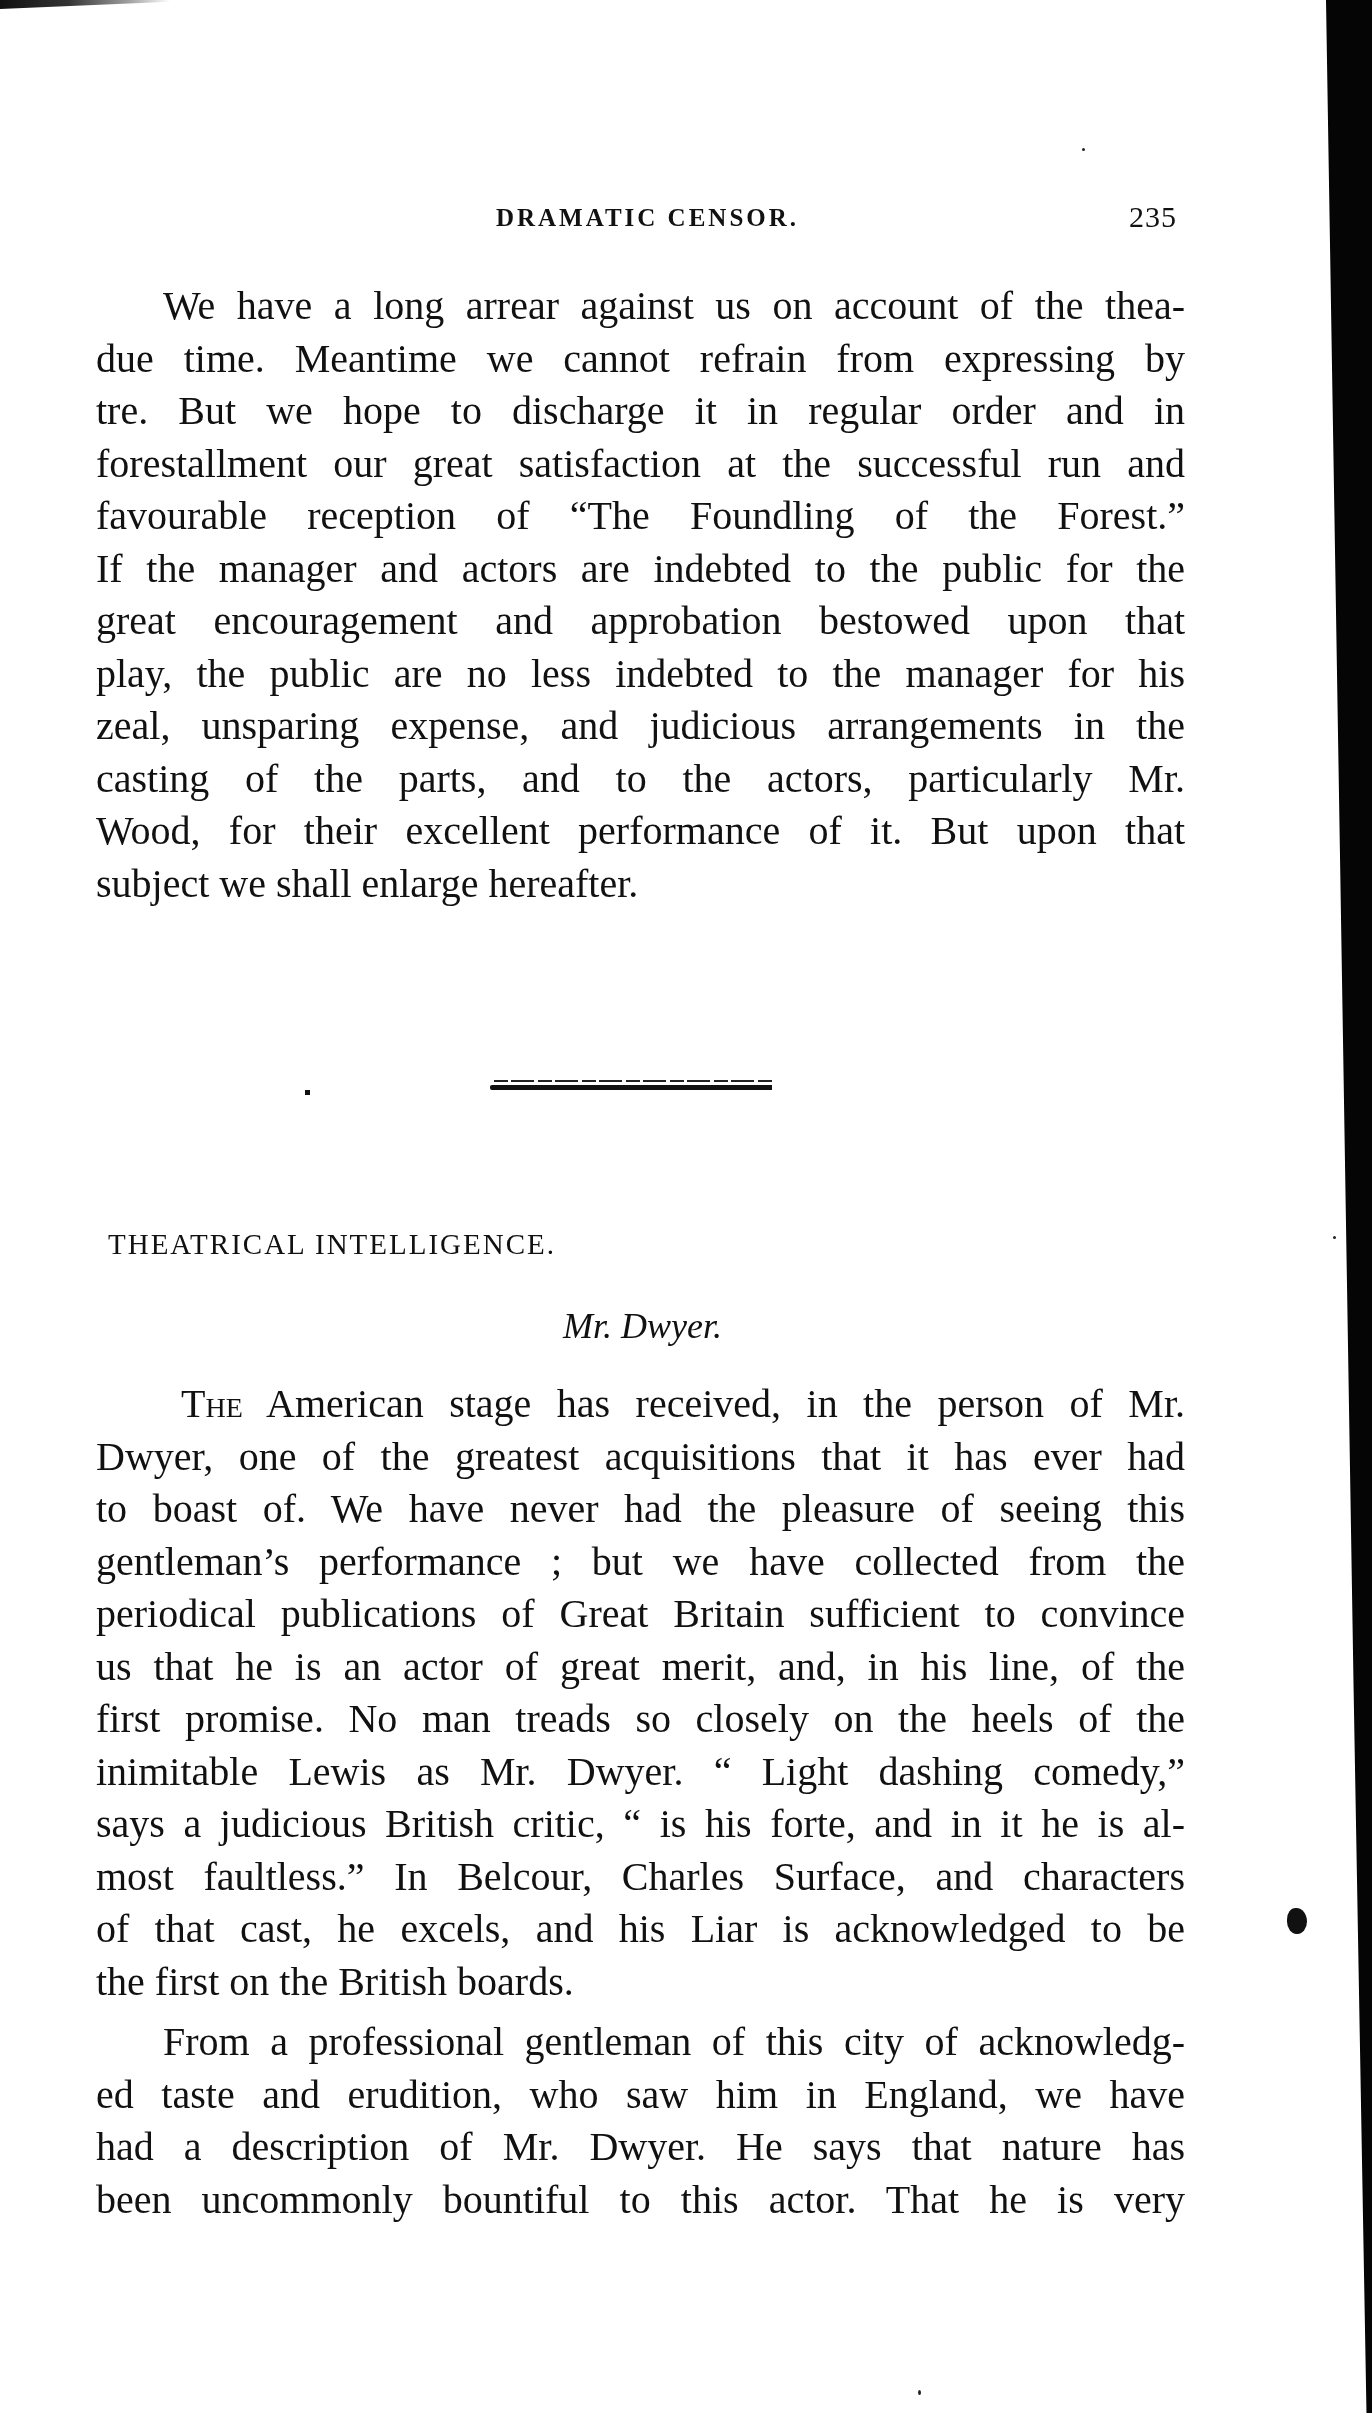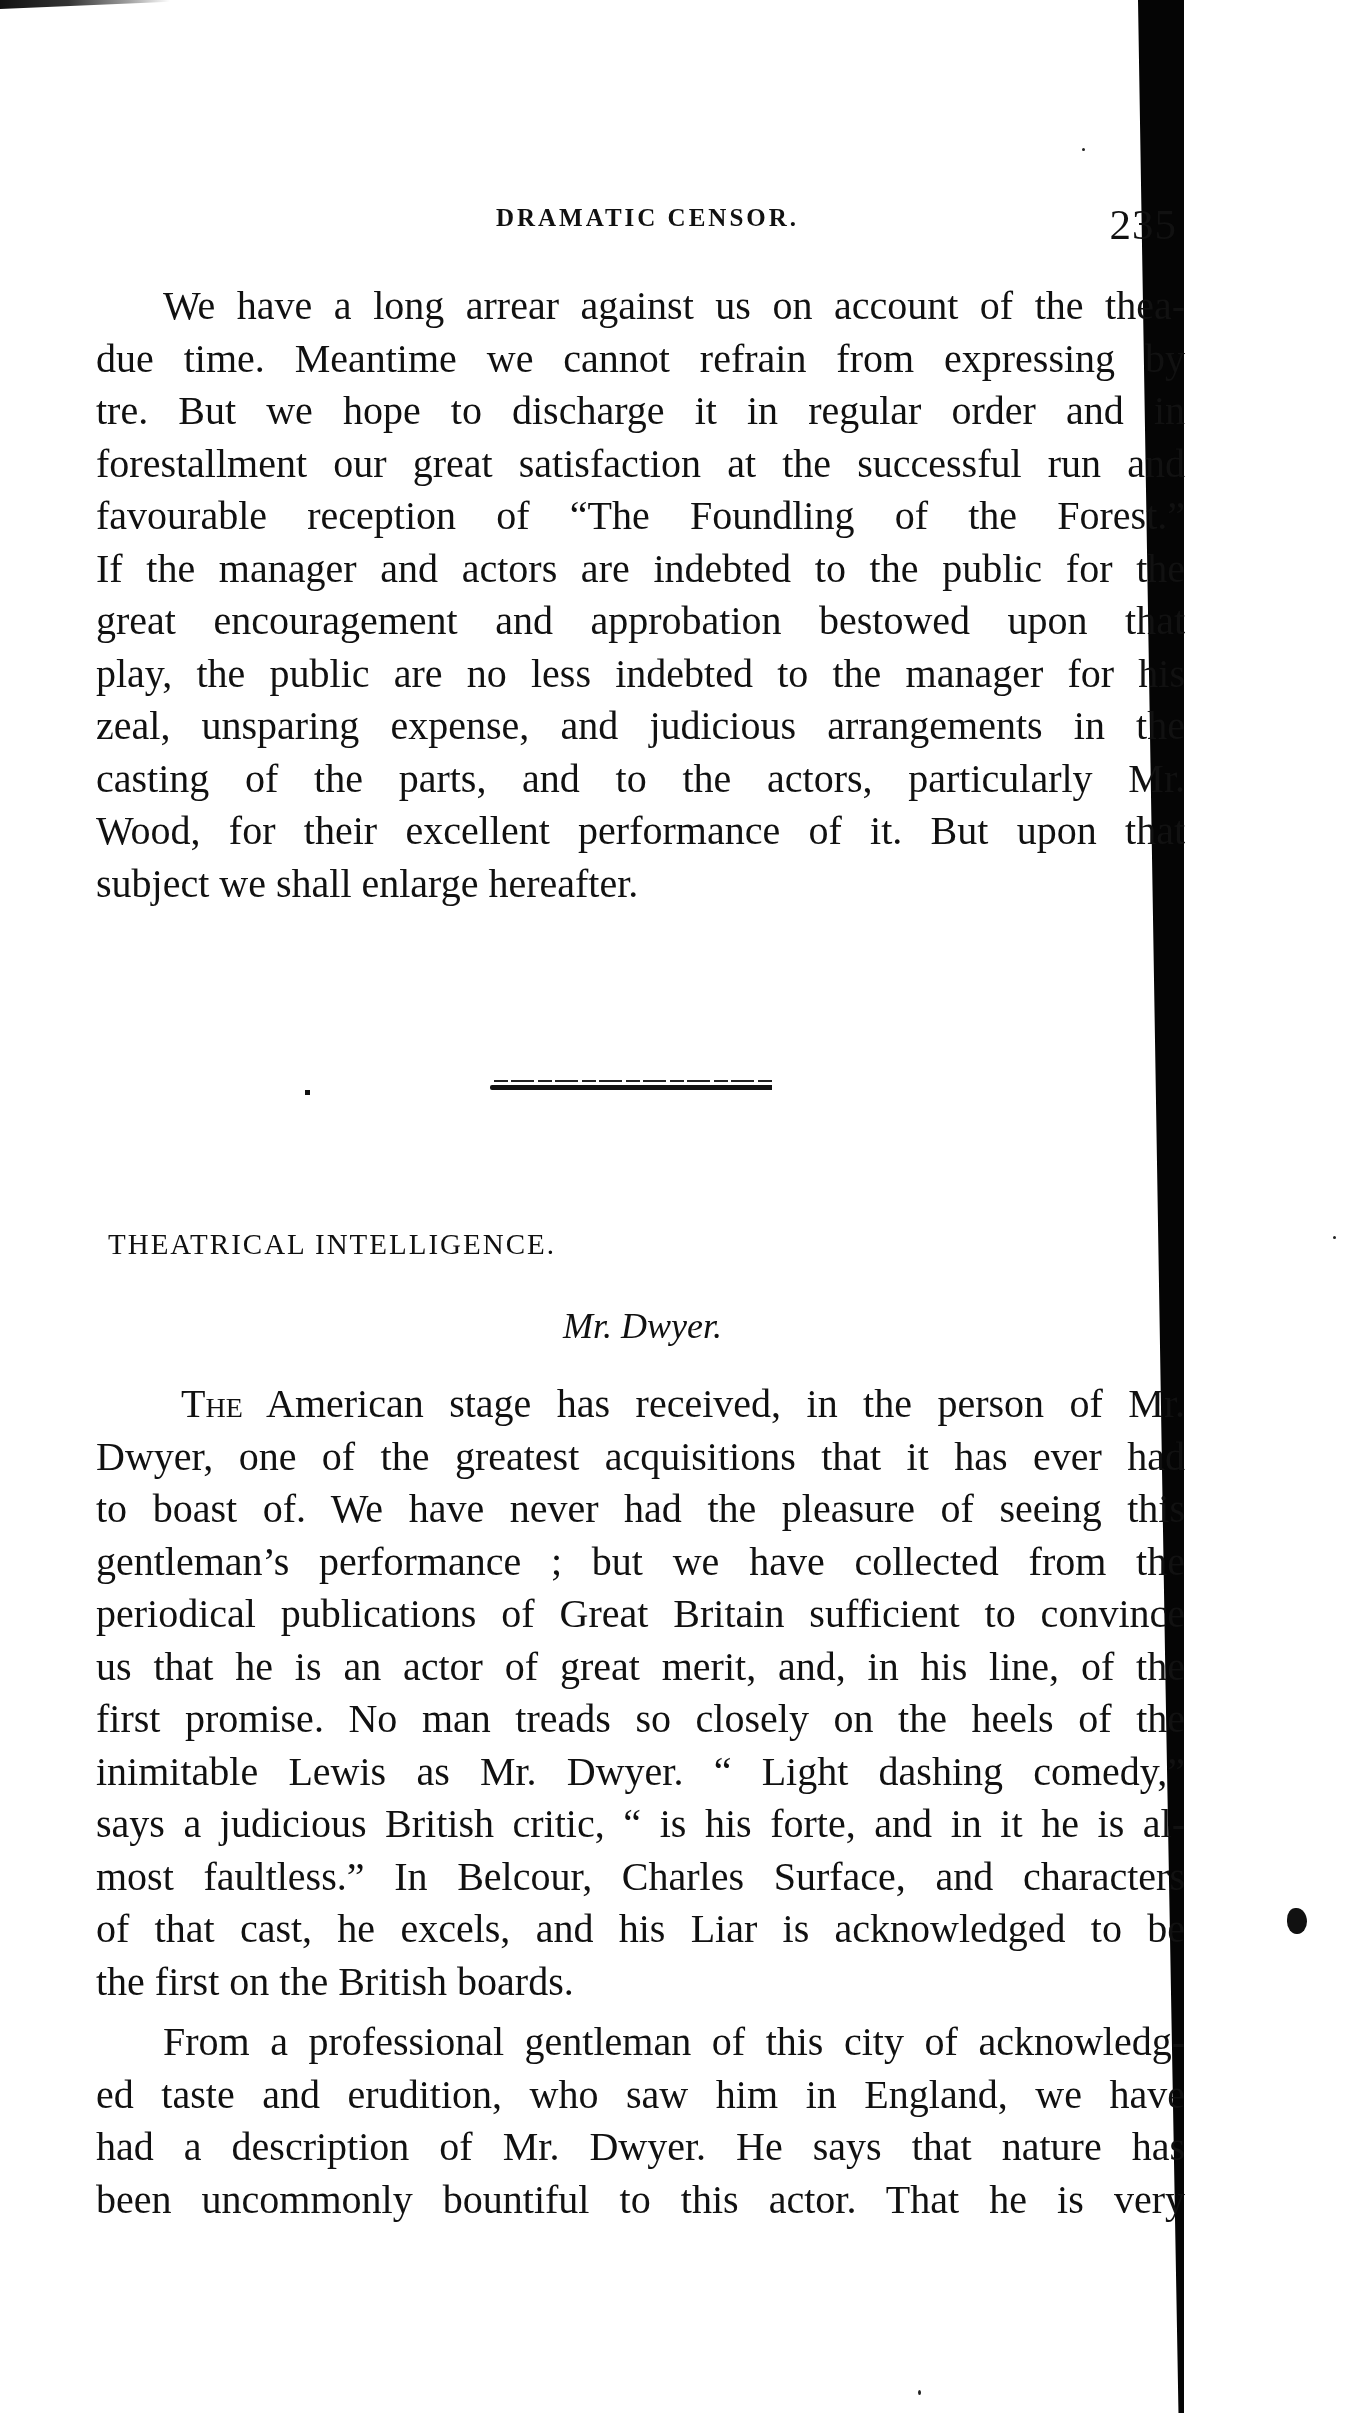--- a/index.html
+++ b/index.html
@@ -11,21 +11,21 @@
       width: 1372px;
       height: 2413px;
       position: relative;
       overflow: hidden;
       font-family: "Liberation Serif", "DejaVu Serif", serif;
       color: #111111;
     }
     .page {
       position: absolute;
       left: 0; top: 0;
-      width: 1184px;
+      width: 1372px;
       height: 2413px;
       background: #ffffff;
     }
     
     .binding-edge {
       position: absolute;
       top: 0;
       right: 0;
       width: 46px;
       height: 2413px;
@@ -73,21 +73,21 @@
       font-weight: bold;
       font-size: 25px;
       letter-spacing: 3px;
       padding-left: 30px;
       top: 4px;
     }
     .page-number {
       position: absolute;
       right: 0;
       top: 0;
-      font-size: 43px;
+      font-size: 30px;
       letter-spacing: 1px;
     }
 
     
     .text-block {
       position: absolute;
       left: 96px;
       width: 1089px;
       font-size: 40px;
       line-height: 52.5px;

